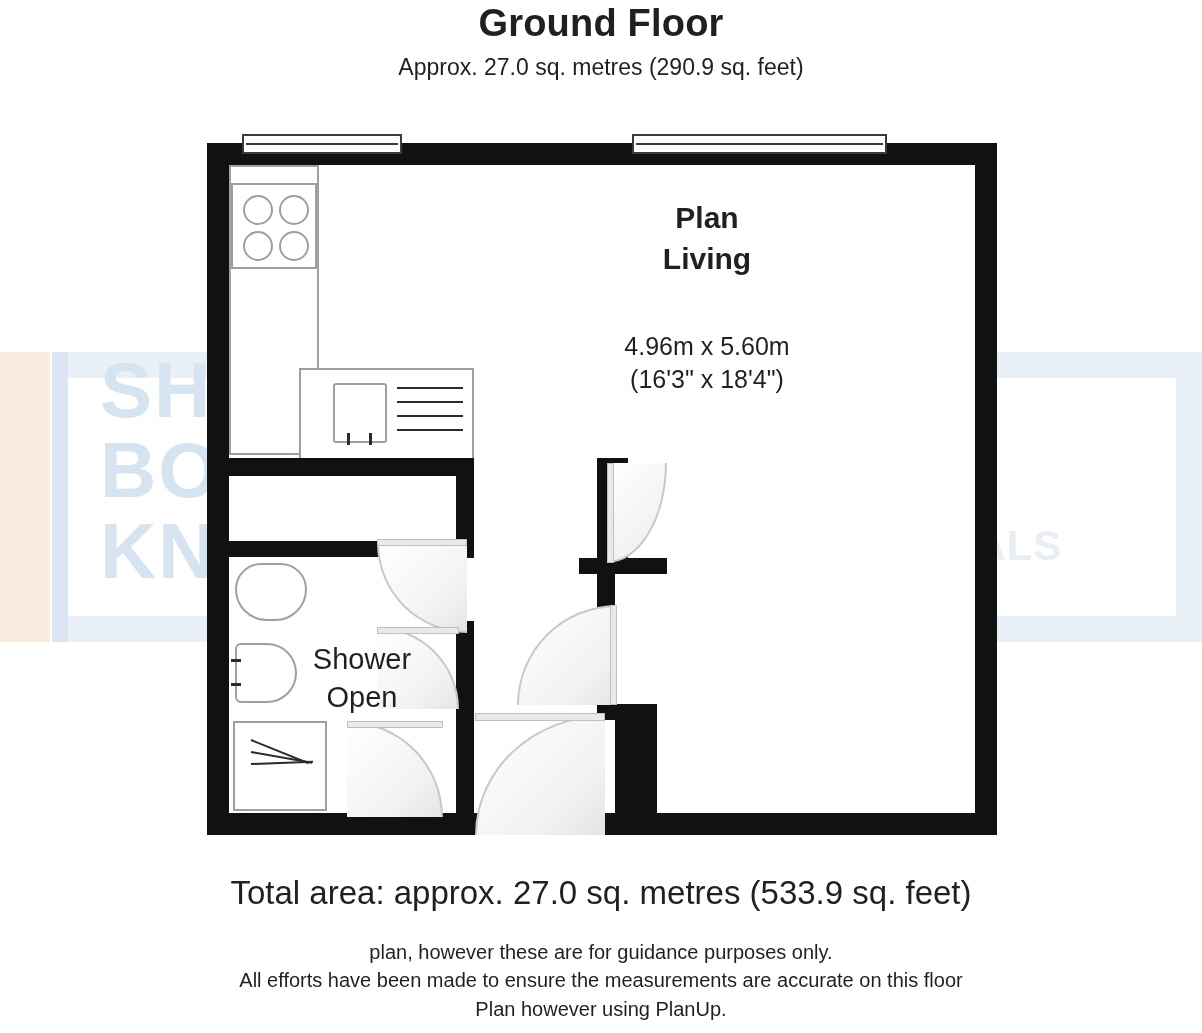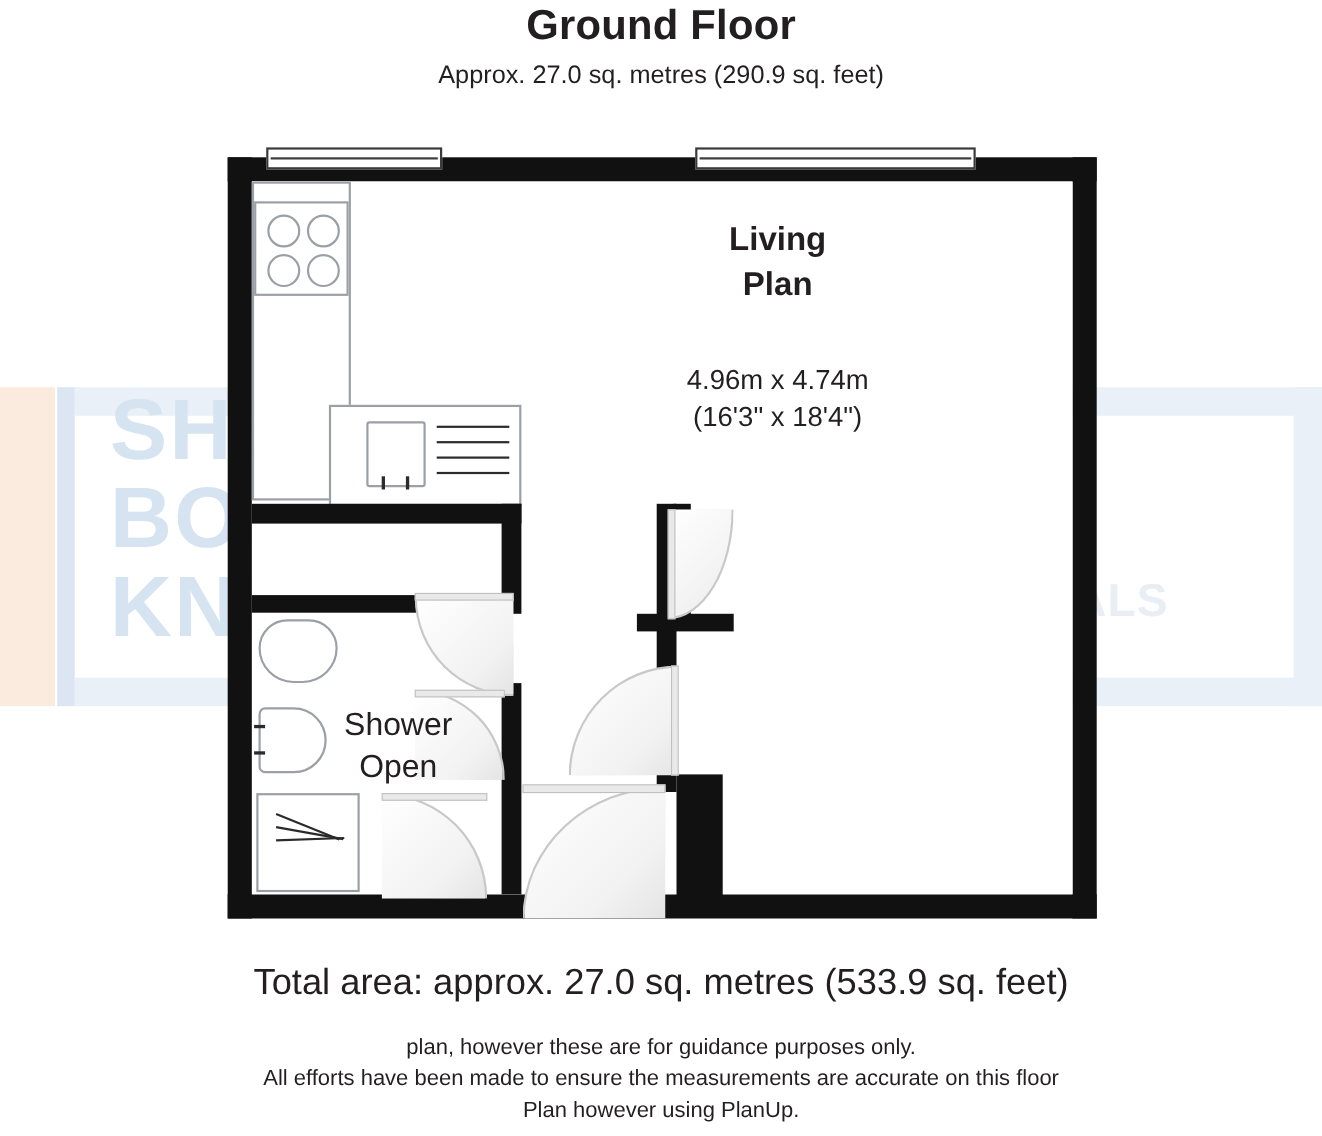--- a/index.html
+++ b/index.html
@@ -286,25 +286,25 @@
   <div class="door-arc" style="left:400px; top:328px; width:60px; height:100px; border-radius:0 0 100% 0; border-top:0; border-left:0;"></div>
   <div class="door-leaf" style="left:400px; top:328px; width:7px; height:100px;"></div>
 
   <div class="door-arc" style="left:310px; top:470px; width:100px; height:100px; border-radius:100% 0 0 0; border-bottom:0; border-right:0;"></div>
   <div class="door-leaf" style="left:403px; top:470px; width:7px; height:100px;"></div>
 
   <div class="door-arc" style="left:268px; top:580px; width:130px; height:120px; border-radius:100% 0 0 0; border-bottom:0; border-right:0;"></div>
   <div class="door-leaf" style="left:268px; top:578px; width:130px; height:8px;"></div>
 
   <div class="label-open">
+    <div>Plan</div>
     <div>Living</div>
-    <div>Plan</div>
   </div>
   <div class="label-dims">
-    <div>4.96m x 4.74m</div>
+    <div>4.96m x 5.60m</div>
     <div>(16'3" x 18'4")</div>
   </div>
   <div class="label-shower">
     <div>Shower</div>
     <div>Open</div>
   </div>
 </div>
 
 <div class="total">Total area: approx. 27.0 sq. metres (533.9 sq. feet)</div>
 <div class="disclaimer">

